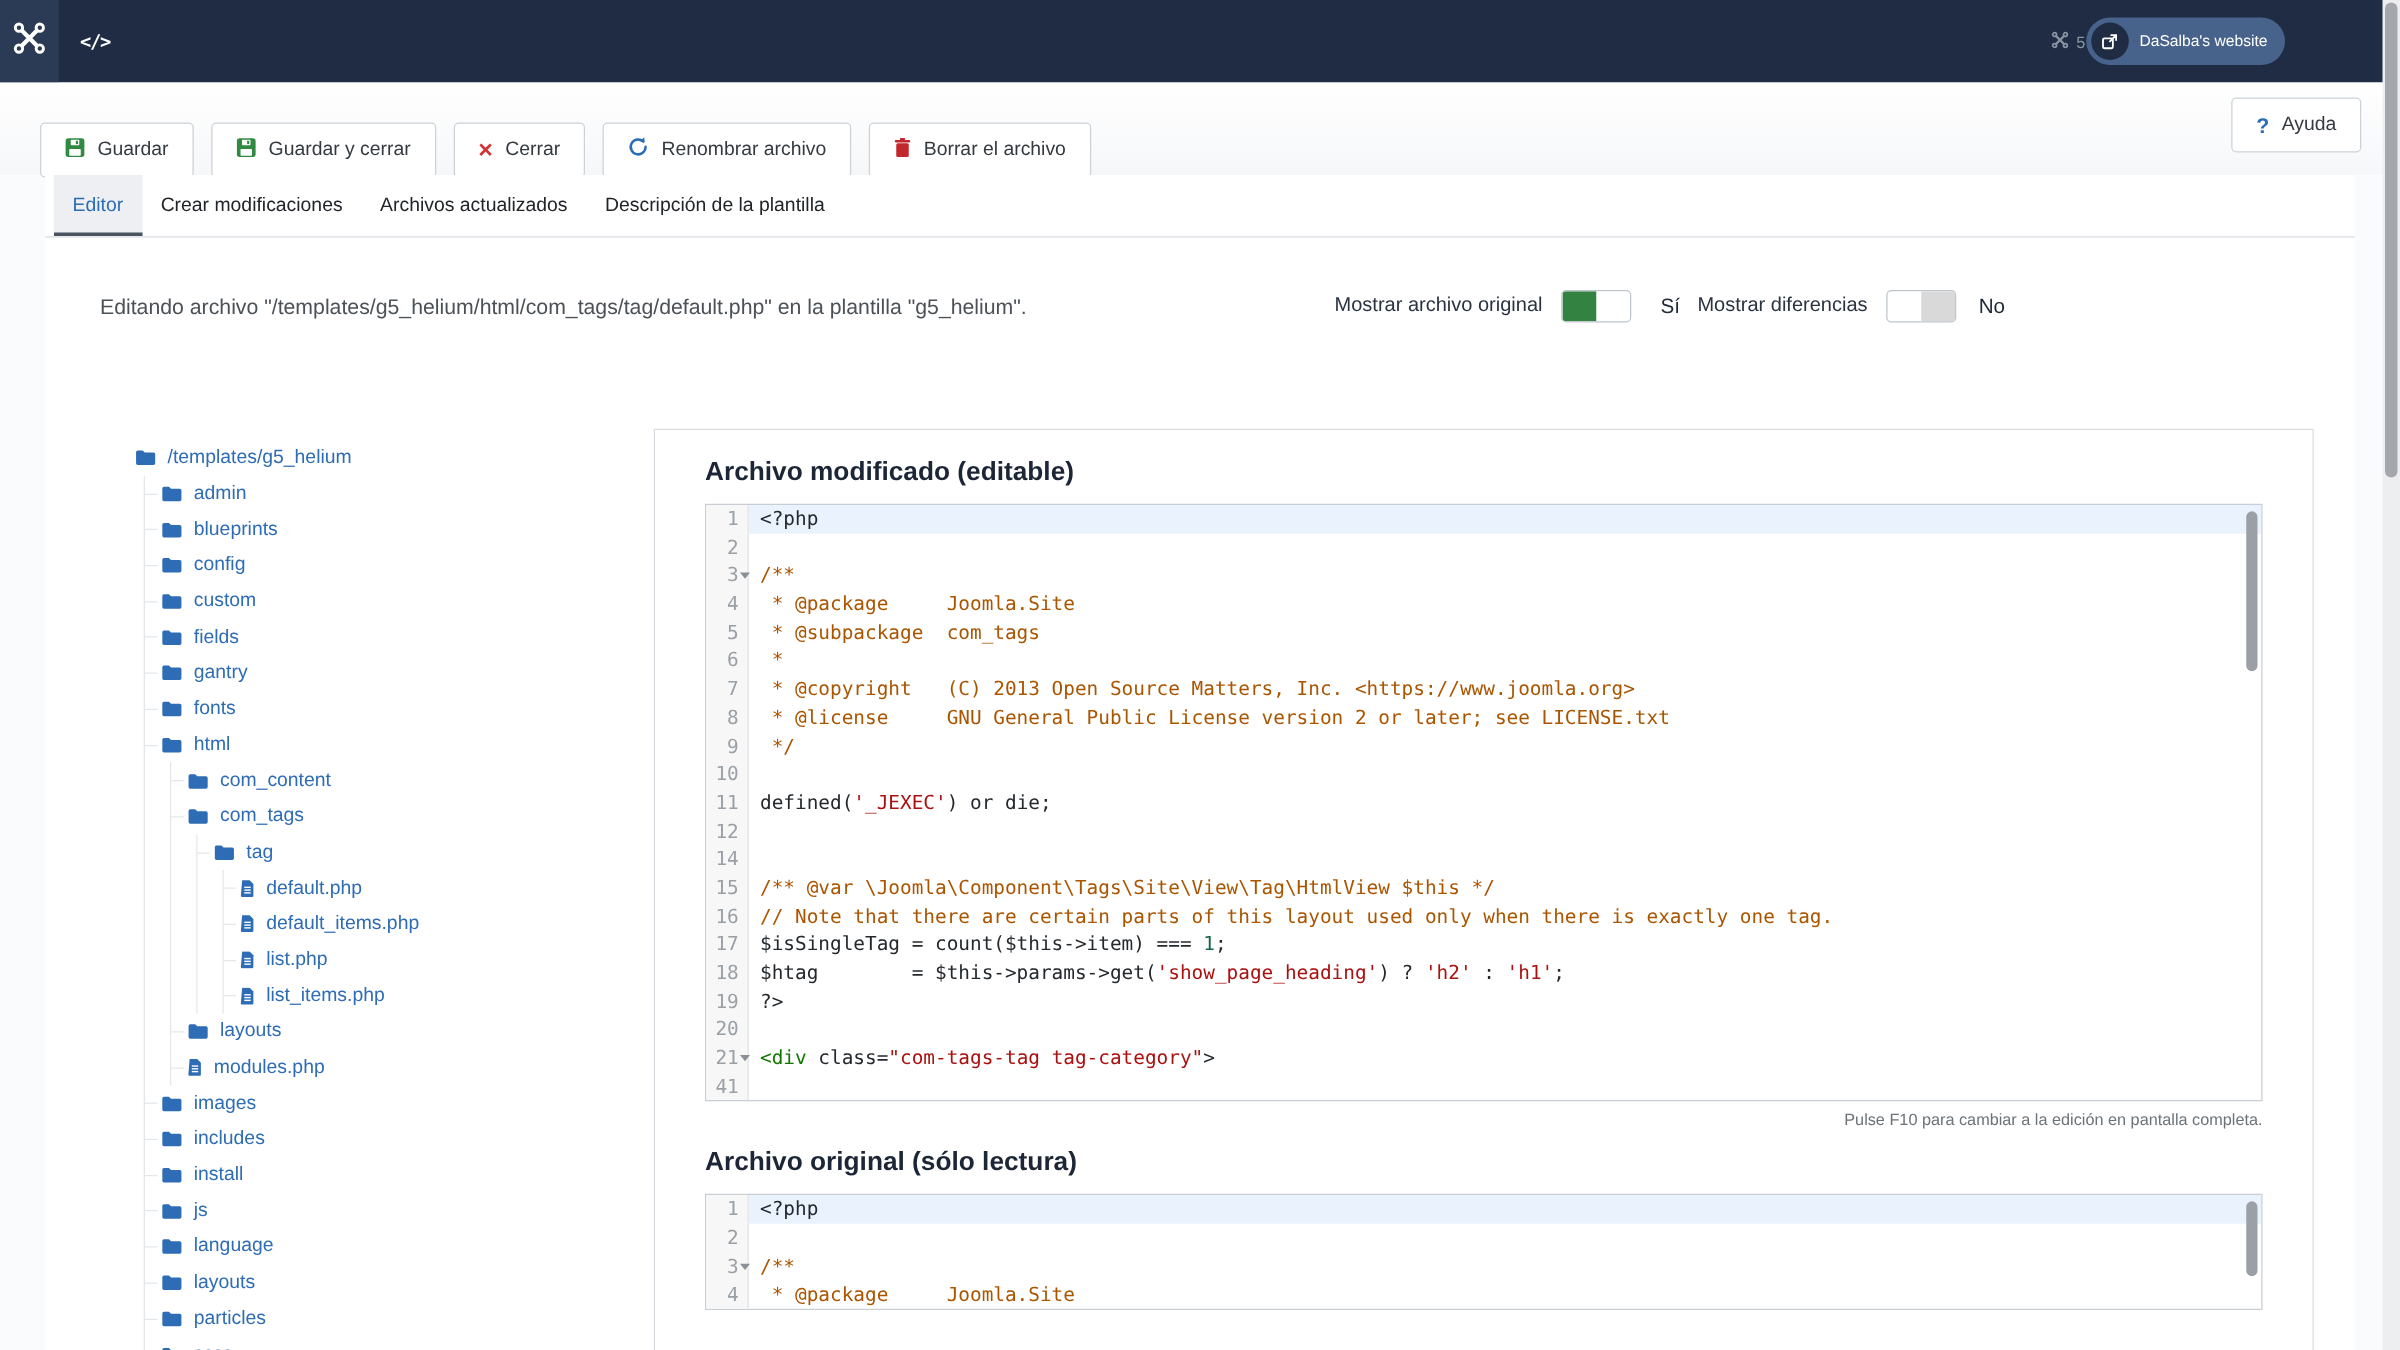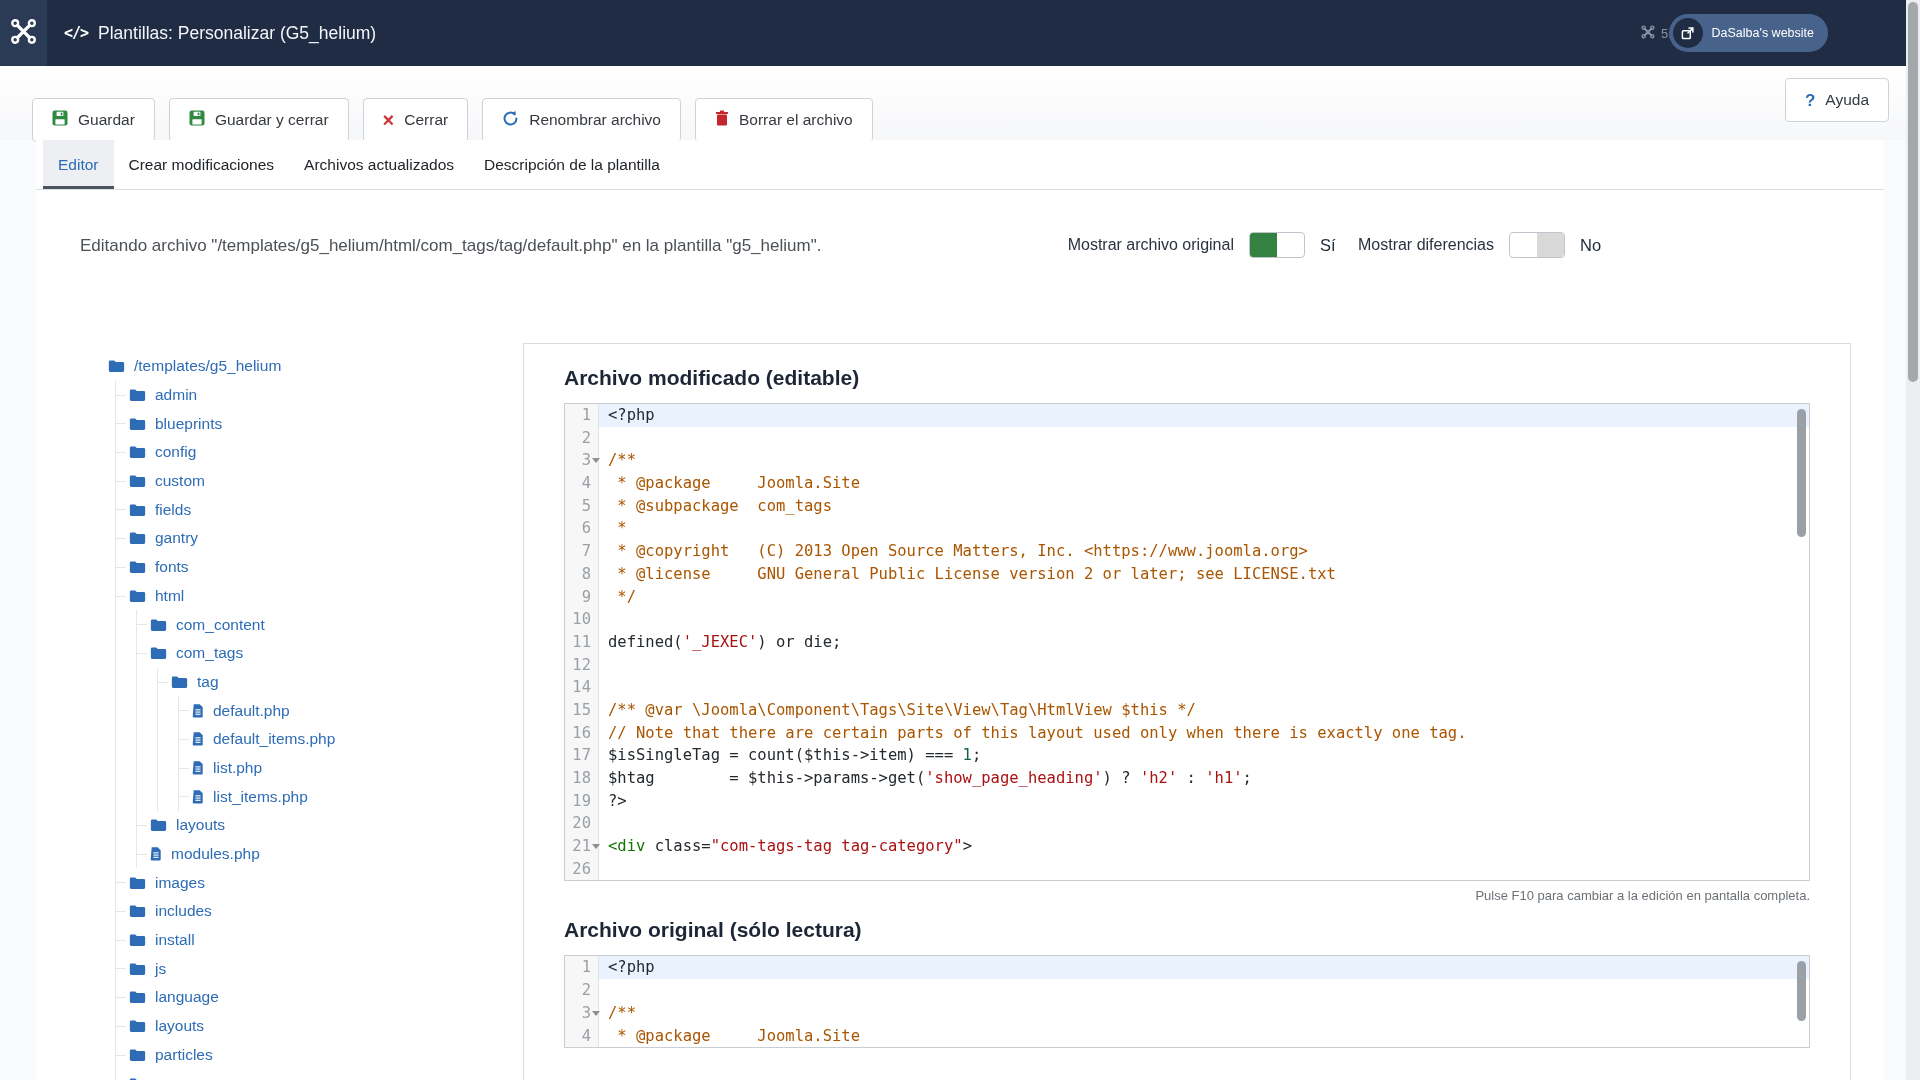--- a/index.html
+++ b/index.html
@@ -38,21 +38,21 @@
 
   .edit-msg { position:absolute; left:44px; top:96px; font-size:17px; color:#4b5157; }
 
   .toggles { position:absolute; top:88px; right:280px; display:flex; gap:14px; }
   .tog-row { display:flex; align-items:center; justify-content:flex-end; gap:15px; height:34px; }
   .tog-label { font-size:16px; color:#2a3342; }
   .toggle { width:56px; height:26px; border:1px solid #bfc5cc; border-radius:4px; background:#fff; display:flex; overflow:hidden; cursor:pointer; }
   .toggle .half { flex:1; }
   .toggle.on  .half.a { background:#348241; }
   .toggle.off .half.b { background:#d9d9d9; }
-  .tog-state { font-size:16.5px; color:#1f2937; min-width:24px; }
+  .tog-state { font-size:16.5px; color:#1f2937; min-width:24px;text-align:right; }
 
   
   .tree-wrap { position:absolute; left:36px; top:212px; width:450px; }
   .tree, .tree ul { list-style:none; }
   .tree { padding-left:36px; }
   .tree ul { margin-left:7px; padding-left:13px; border-left:1px solid #e4e7ea; }
   .tree li { position:relative; }
   .tree li .trow { height:28.7px; display:flex; align-items:center; gap:9px; color:#2e6cb5; font-size:15.5px; cursor:pointer; white-space:nowrap; }
   .tree ul li > .trow:before { content:""; position:absolute; left:-13px; top:14px; width:10px; border-top:1px solid #e4e7ea; }
   .tree .ticon { display:flex; align-items:center; }
@@ -89,21 +89,20 @@
         <svg viewBox="0 0 24 24" width="27" height="27" fill="none" stroke="#ffffff">
           <circle cx="4.6" cy="4.6" r="2.6" stroke-width="2.1"></circle>
           <circle cx="19.4" cy="4.6" r="2.6" stroke-width="2.1"></circle>
           <circle cx="4.6" cy="19.4" r="2.6" stroke-width="2.1"></circle>
           <circle cx="19.4" cy="19.4" r="2.6" stroke-width="2.1"></circle>
           <path d="M6.8 6.8 L17.2 17.2 M17.2 6.8 L6.8 17.2" stroke-width="3" stroke-linecap="round"></path>
         </svg>
       </span>
     </div>
     <div class="code-glyph">&lt;/&gt;</div>
-    <div class="tb-title">Plantillas: Personalizar (G5_helium)</div>
     <div class="tb-version">
       <span>
         <svg viewBox="0 0 24 24" width="14" height="14" fill="none" stroke="#8a94a4">
           <circle cx="4.6" cy="4.6" r="2.6" stroke-width="2.4"></circle>
           <circle cx="19.4" cy="4.6" r="2.6" stroke-width="2.4"></circle>
           <circle cx="4.6" cy="19.4" r="2.6" stroke-width="2.4"></circle>
           <circle cx="19.4" cy="19.4" r="2.6" stroke-width="2.4"></circle>
           <path d="M6.8 6.8 L17.2 17.2 M17.2 6.8 L6.8 17.2" stroke-width="3.2" stroke-linecap="round"></path>
         </svg>
       </span>
@@ -570,21 +569,21 @@
             </div>
             <div class="cm-row">
               <div class="cm-gut">20</div>
               <div class="cm-line"></div>
             </div>
             <div class="cm-row">
               <div class="cm-gut">21<span class="cm-fold"></span></div>
               <div class="cm-line"><span class="cm-tg">&lt;div</span><span class="cm-pl"> class=</span><span class="cm-st">"com-tags-tag tag-category"</span><span class="cm-pl">&gt;</span></div>
             </div>
             <div class="cm-row">
-              <div class="cm-gut">26</div>
+              <div class="cm-gut">41</div>
               <div class="cm-line"></div>
             </div>
           </div>
         <div class="hint">Pulse F10 para cambiar a la edición en pantalla completa.</div>
         <h2 class="ed-title orig-title">Archivo original (sólo lectura)</h2>
         <div class="cm-editor" id="editor-original">
           <div class="cm-scroll" style="top:5px;height:60px;"></div>
         <div class="cm-row hl">
               <div class="cm-gut">1</div>
               <div class="cm-line"><span class="cm-pl">&lt;?php</span></div>

